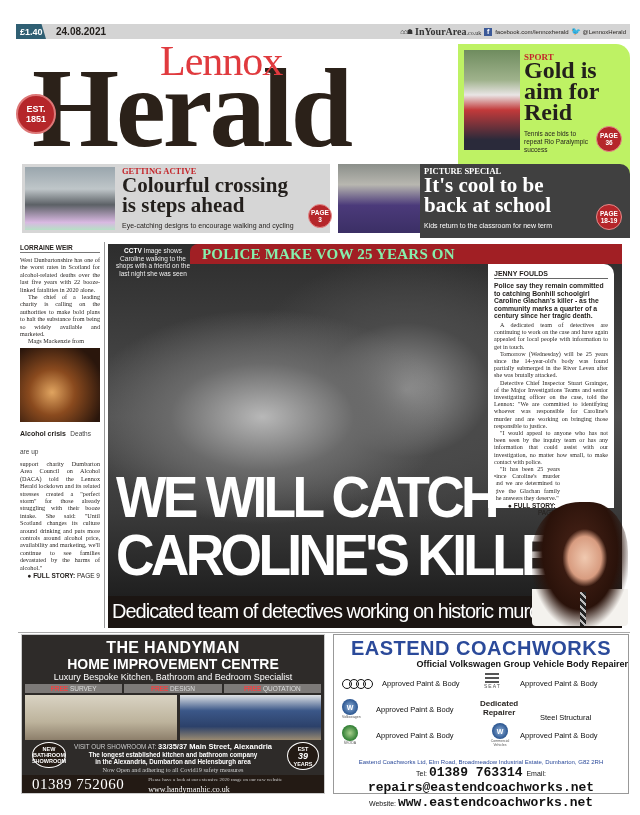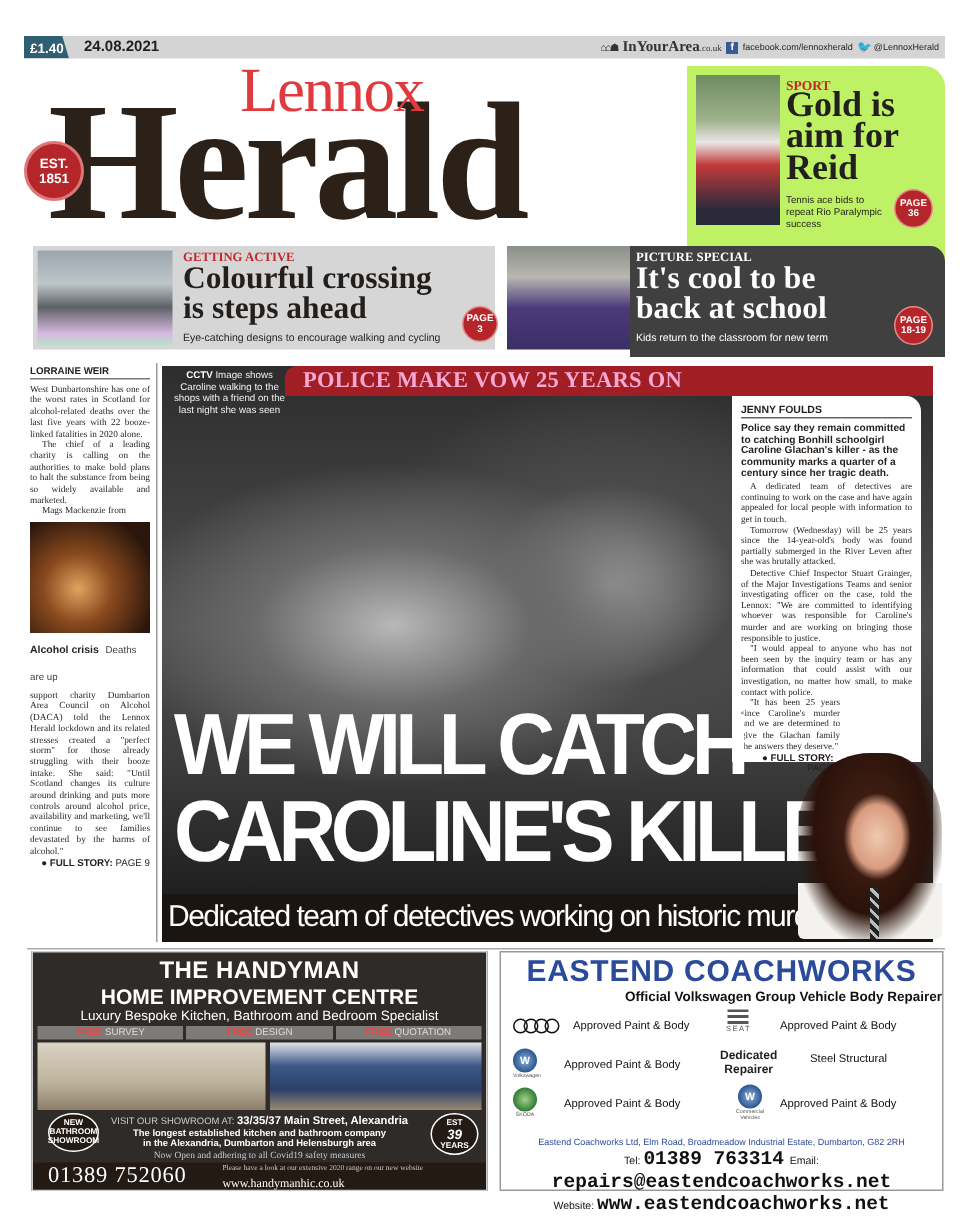--- a/index.html
+++ b/index.html
@@ -51,21 +51,21 @@
   .caption-light { font-size: 6.5px; color: #444; }
   .full-story { font-size: 6.5px; font-weight: bold; text-align: right; margin-top: 1px; }
   .full-story span { font-weight: normal; }
   .col-divider { position: absolute; left: 104px; top: 242px; width: 1px; height: 386px; background: #999; }
 
   
   .main-photo { position: absolute; left: 108px; top: 244px; width: 514px; height: 384px; background:
       radial-gradient(ellipse at 30% 45%, #b8b8b8 0%, #6a6a6a 18%, transparent 36%),
       radial-gradient(ellipse at 58% 38%, #9a9a9a 0%, #4a4a4a 20%, transparent 40%),
       linear-gradient(180deg, #2d2d2d 0%, #4d4d4d 45%, #3a3a3a 70%, #151515 100%); }
-  .police-banner { position: absolute; left: 190px; top: 244px; width: 432px; height: 20px; background: #a11f24; border-radius: 8px 0 0 0; color: #f9a8d4; font-family: "Liberation Serif", serif; font-weight: bold; font-size: 15px; line-height: 20px; padding-left: 12px; letter-spacing: 0.2px; }
+  .police-banner { position: absolute; left: 190px; top: 244px; width: 432px; height: 20px; background: #a11f24; border-radius: 8px 0 0 0; color: #86efac; font-family: "Liberation Serif", serif; font-weight: bold; font-size: 15px; line-height: 20px; padding-left: 12px; letter-spacing: 0.2px; }
   .cctv-caption { position: absolute; left: 112px; top: 247px; width: 82px; font-size: 6.5px; line-height: 7.5px; color: #eee; text-align: center; }
   .cctv-caption b { color: #fff; }
   .story-box { position: absolute; left: 488px; top: 264px; width: 126px; height: 244px; background: #fff; border-radius: 0 10px 0 0; padding: 6px 6px 0 6px; }
   .story-byline { font-size: 7px; font-weight: bold; border-bottom: 1px solid #666; padding-bottom: 1px; }
   .story-lead { font-size: 6.8px; font-weight: bold; line-height: 7.6px; margin-top: 3px; }
   .story-body { font-family: "Liberation Serif", serif; font-size: 6.1px; line-height: 7.2px; margin-top: 2px; text-align: justify; }
   .story-body p { text-indent: 6px; }
   .story-full { font-size: 6.5px; font-weight: bold; margin-left: 14px; }
   .story-page { font-size: 6.5px; margin-left: 44px; }
   .headline { position: absolute; left: 116px; top: 468px; color: #fff; font-weight: bold; font-size: 58px; line-height: 58px; letter-spacing: -4px; transform: scaleX(0.92); transform-origin: left top; white-space: nowrap; }
@@ -294,21 +294,21 @@
 
     <div class="ec-logo" style="left:8px;top:30px;text-align:center;">
       <div class="vw-icon">W</div>
       <div class="logo-caption">Volkswagen</div>
     </div>
     <div class="ec-item" style="left:42px;top:36px;">Approved Paint &amp; Body</div>
     <div class="ec-logo" style="left:146px;top:30px;text-align:center;font-weight:bold;font-size:8px;line-height:9px;">
       <div>Dedicated</div>
       <div>Repairer</div>
     </div>
-    <div class="ec-item" style="left:206px;top:32px;">Steel Structural</div>
+    <div class="ec-item" style="left:206px;top:44px;">Steel Structural</div>
 
     <div class="ec-logo" style="left:8px;top:56px;text-align:center;">
       <div class="skoda-icon"></div>
       <div class="logo-caption">ŠKODA</div>
     </div>
     <div class="ec-item" style="left:42px;top:62px;">Approved Paint &amp; Body</div>
     <div class="ec-logo" style="left:152px;top:54px;text-align:center;">
       <div class="vw-icon" style="margin:0 auto;">W</div>
       <div class="logo-caption" style="width:28px;">Commercial Vehicles</div>
     </div>

